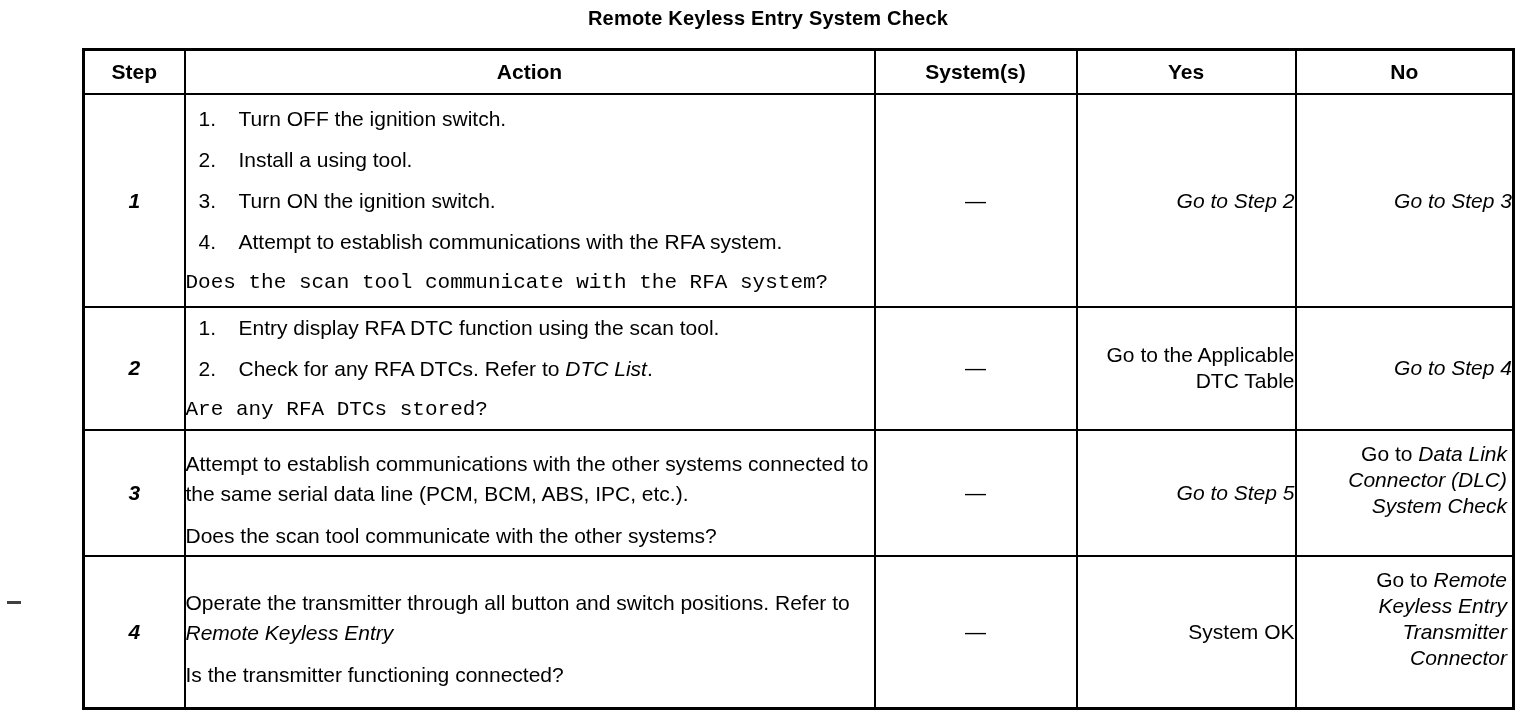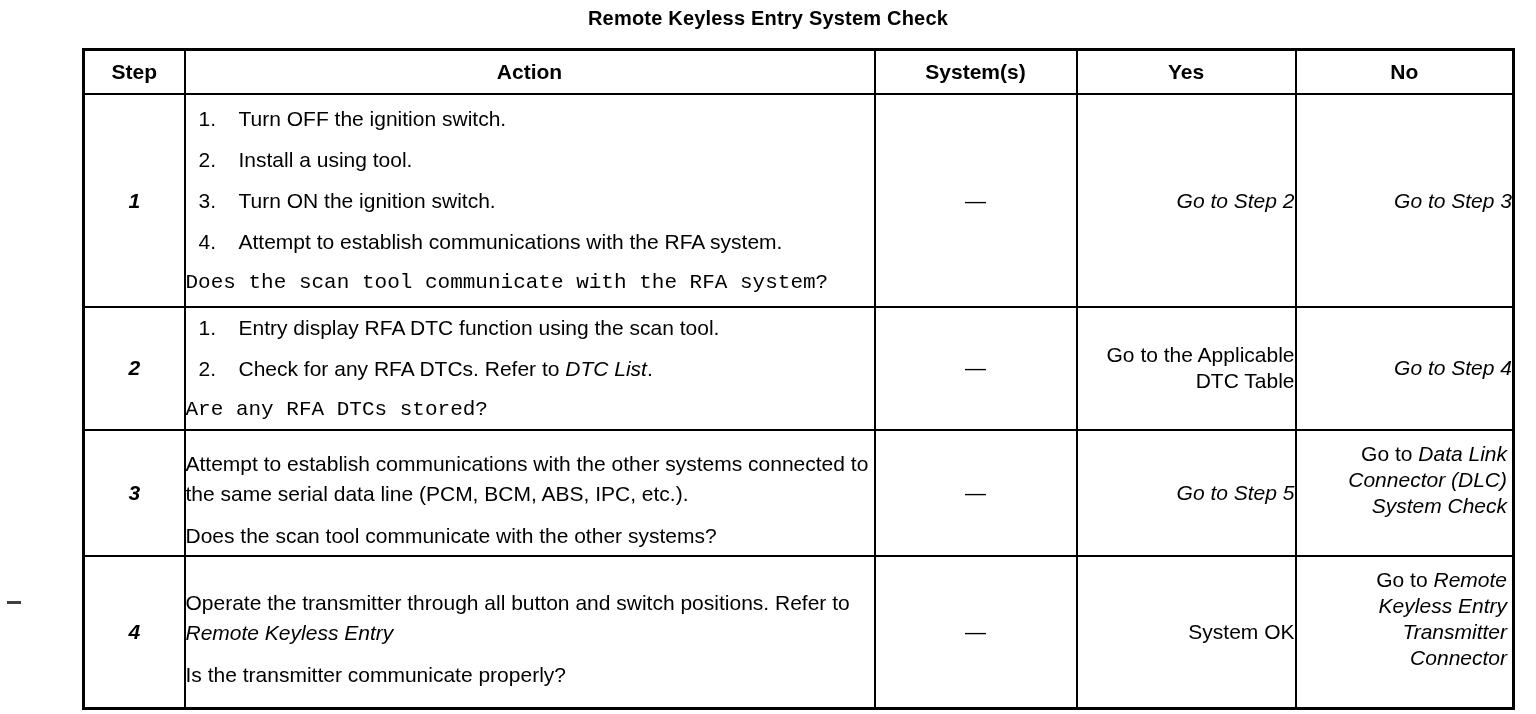--- a/index.html
+++ b/index.html
@@ -242,21 +242,21 @@
         </td>
         <td class="yn-cell v-top">
           <span>Go to </span><span class="it">Data Link Connector (DLC) System Check</span>
         </td>
       </tr>
 
       <tr>
         <td class="step-cell">4</td>
         <td class="action-cell">
           <div class="para-line"><span>Operate the transmitter through all button and switch positions. Refer to </span><span class="it">Remote Keyless Entry</span></div>
-          <div class="plain-line">Is the transmitter communicate properly?</div>
+          <div class="plain-line">Is the transmitter functioning connected?</div>
         </td>
         <td class="value-cell">—</td>
         <td class="yn-cell">
           <span>System OK</span>
         </td>
         <td class="yn-cell v-top">
           <span>Go to </span><span class="it">Remote Keyless Entry Transmitter Connector</span>
         </td>
       </tr>
 

